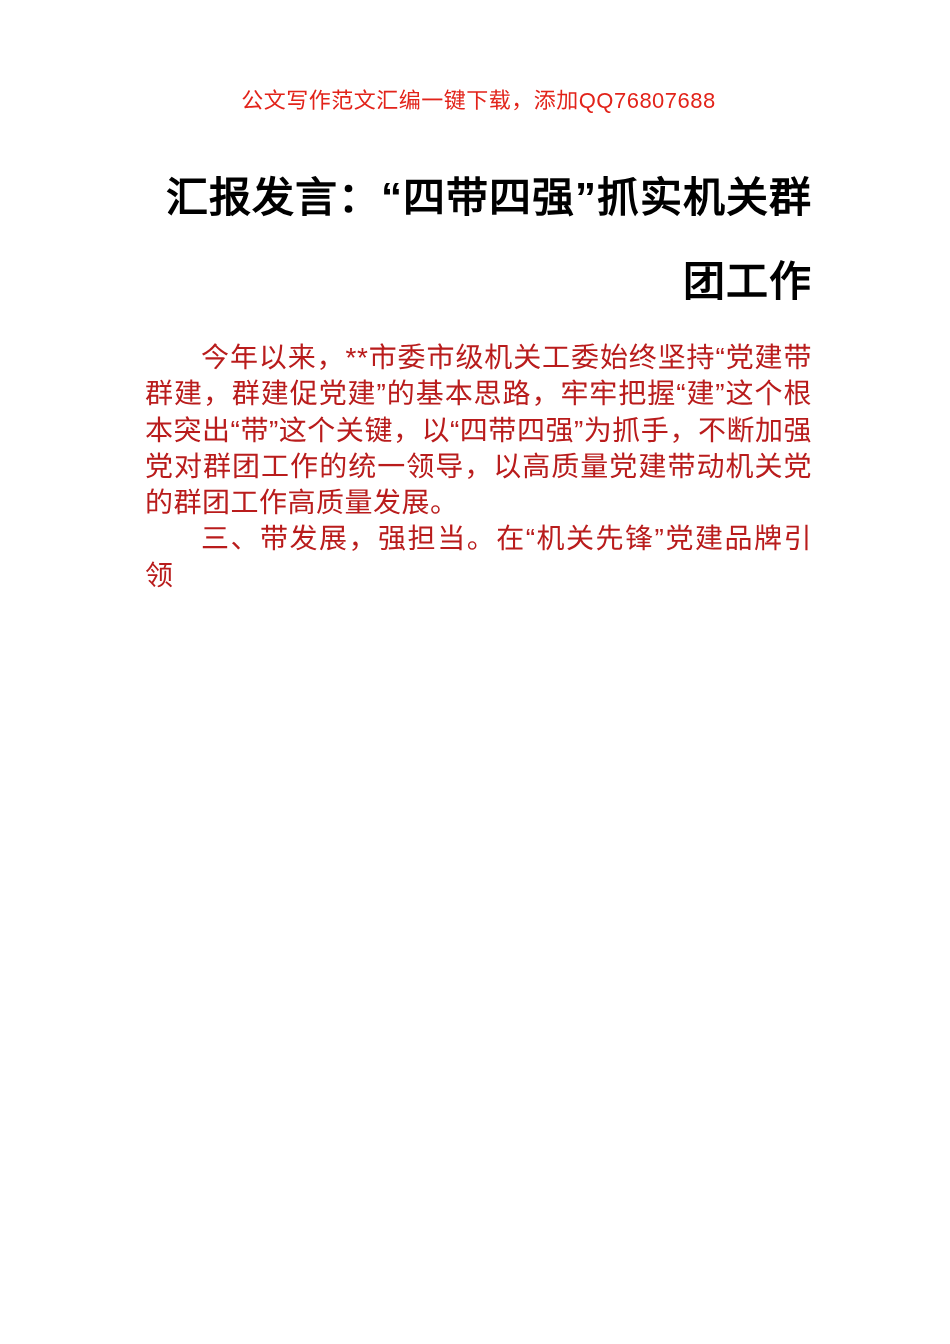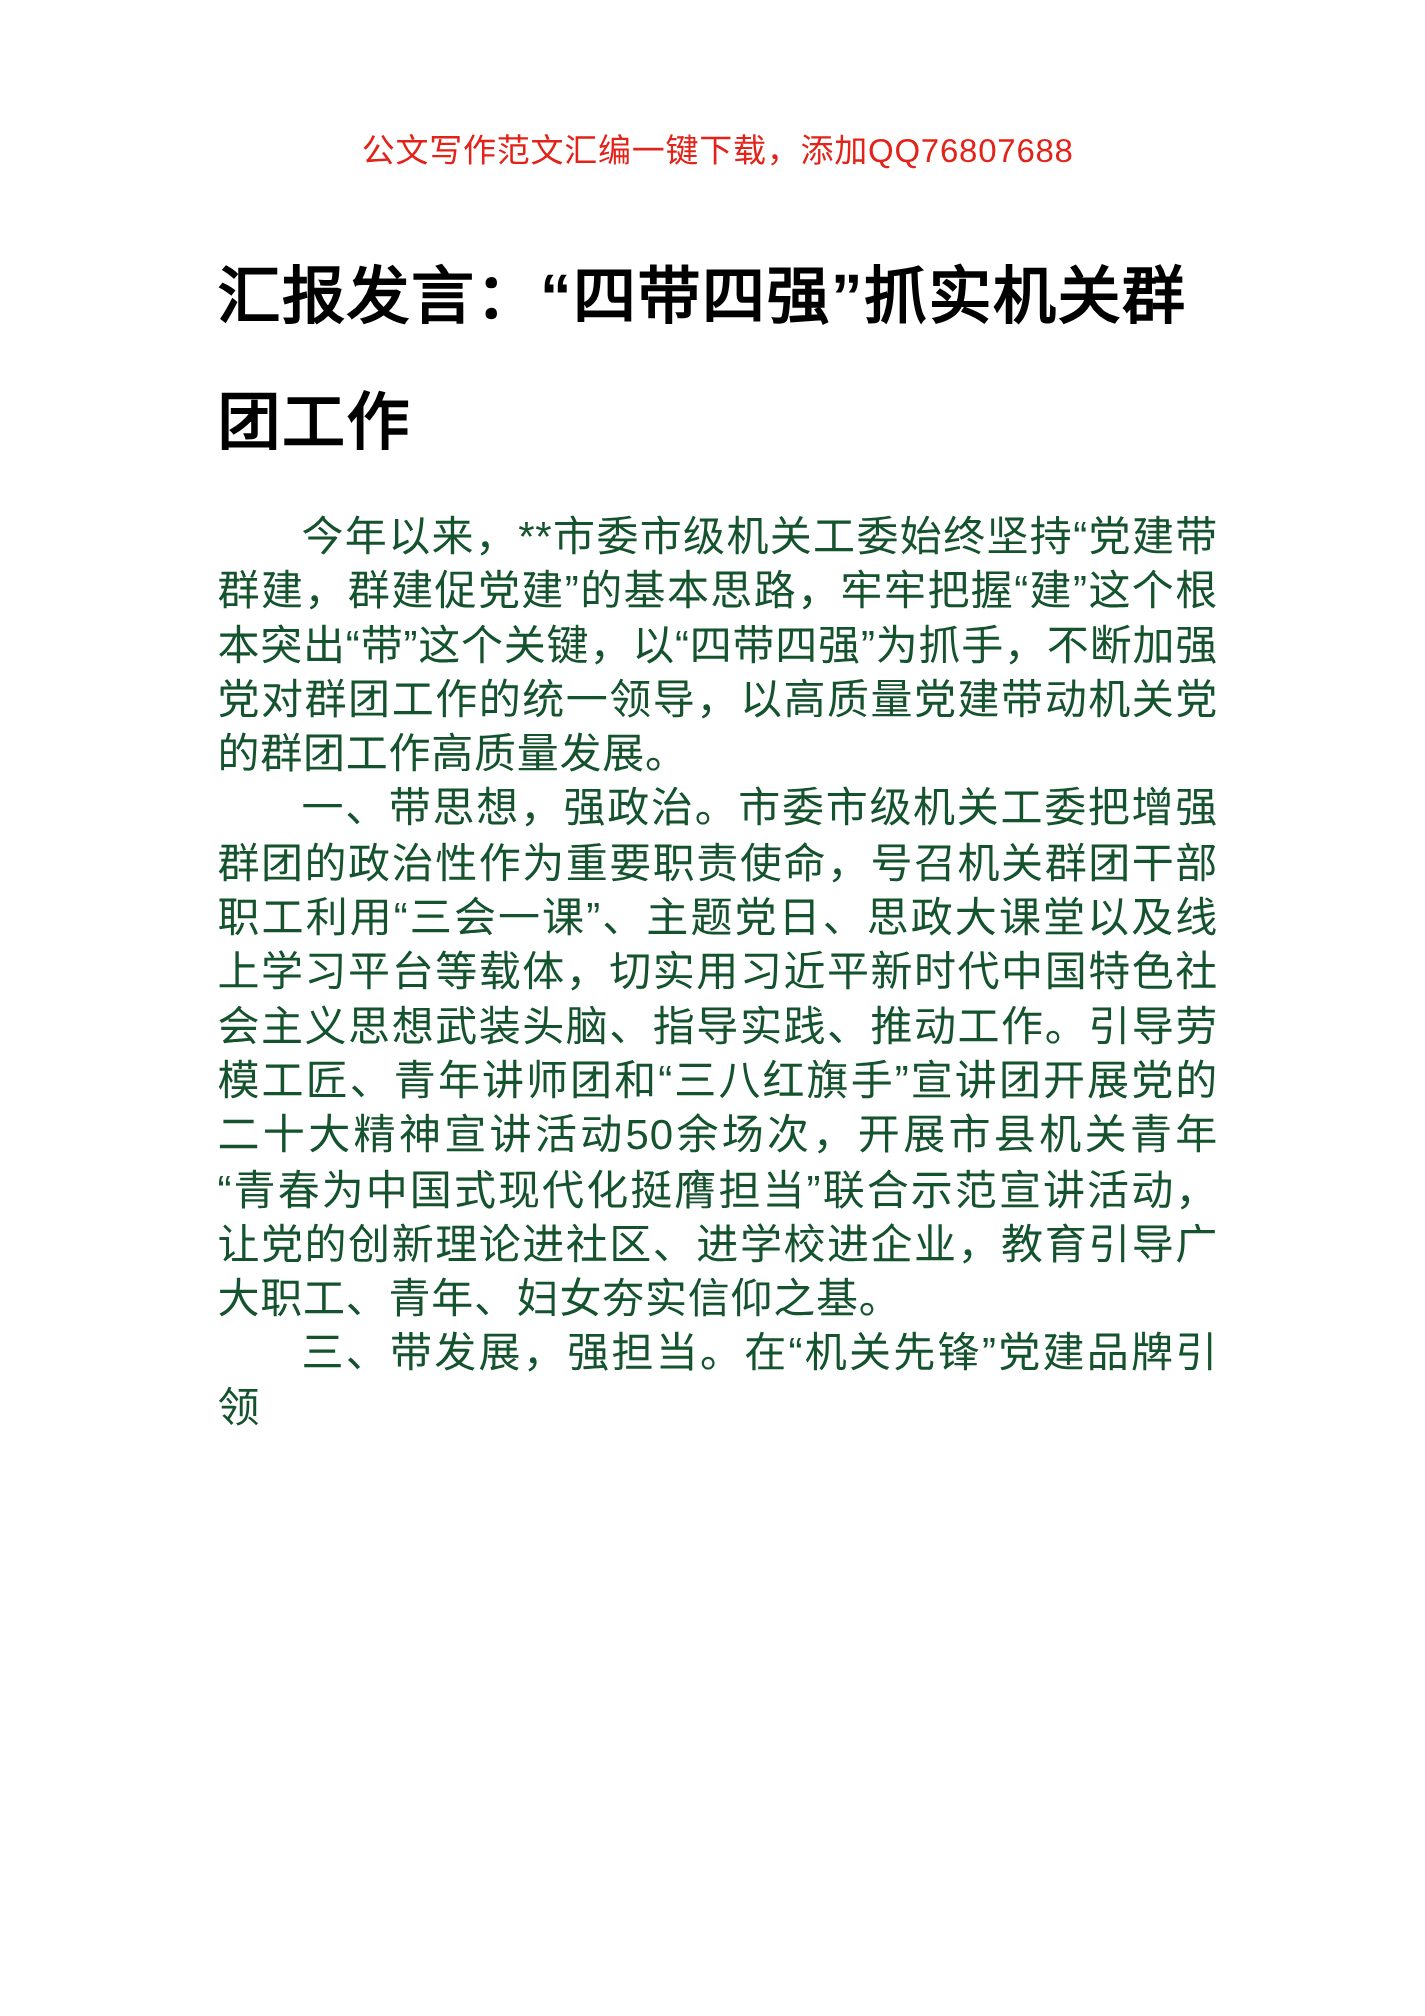--- a/index.html
+++ b/index.html
@@ -26,45 +26,44 @@
     line-height: 30px;
     font-weight: 400;
     text-align: center;
     color: #e2231a;
     letter-spacing: 0.5px;
   }
   .doc-title {
     font-size: 42px;
     line-height: 84px;
     font-weight: 700;
-    text-align: left;
+    text-align: right;
     color: #000000;
     margin: 40px 0 16px 0;
     letter-spacing: 1px;
   }
   .doc-body p.para {
     font-size: 28px;
     line-height: 36.3px;
     font-weight: 400;
-    color: #14532d;
+    color: #b91c1c;
     text-align: justify;
     text-justify: inter-character;
     text-indent: 2em;
     margin: 0;
     letter-spacing: 0.5px;
   }
 </style>
 </head>
 <body>
 
 <div class="page">
 
   <div class="promo">公文写作范文汇编一键下载，添加QQ76807688</div>
 
   <h1 class="doc-title">汇报发言：“四带四强”抓实机关群团工作</h1>
 
   <div class="doc-body">
     <p class="para">今年以来，**市委市级机关工委始终坚持“党建带群建，群建促党建”的基本思路，牢牢把握“建”这个根本突出“带”这个关键，以“四带四强”为抓手，不断加强党对群团工作的统一领导，以高质量党建带动机关党的群团工作高质量发展。</p>
-    <p class="para">一、带思想，强政治。市委市级机关工委把增强群团的政治性作为重要职责使命，号召机关群团干部职工利用“三会一课”、主题党日、思政大课堂以及线上学习平台等载体，切实用习近平新时代中国特色社会主义思想武装头脑、指导实践、推动工作。引导劳模工匠、青年讲师团和“三八红旗手”宣讲团开展党的二十大精神宣讲活动50余场次，开展市县机关青年“青春为中国式现代化挺膺担当”联合示范宣讲活动，让党的创新理论进社区、进学校进企业，教育引导广大职工、青年、妇女夯实信仰之基。</p>
     <p class="para">三、带发展，强担当。在“机关先锋”党建品牌引领</p>
   </div>
 
 </div>
 
 </body></html>

